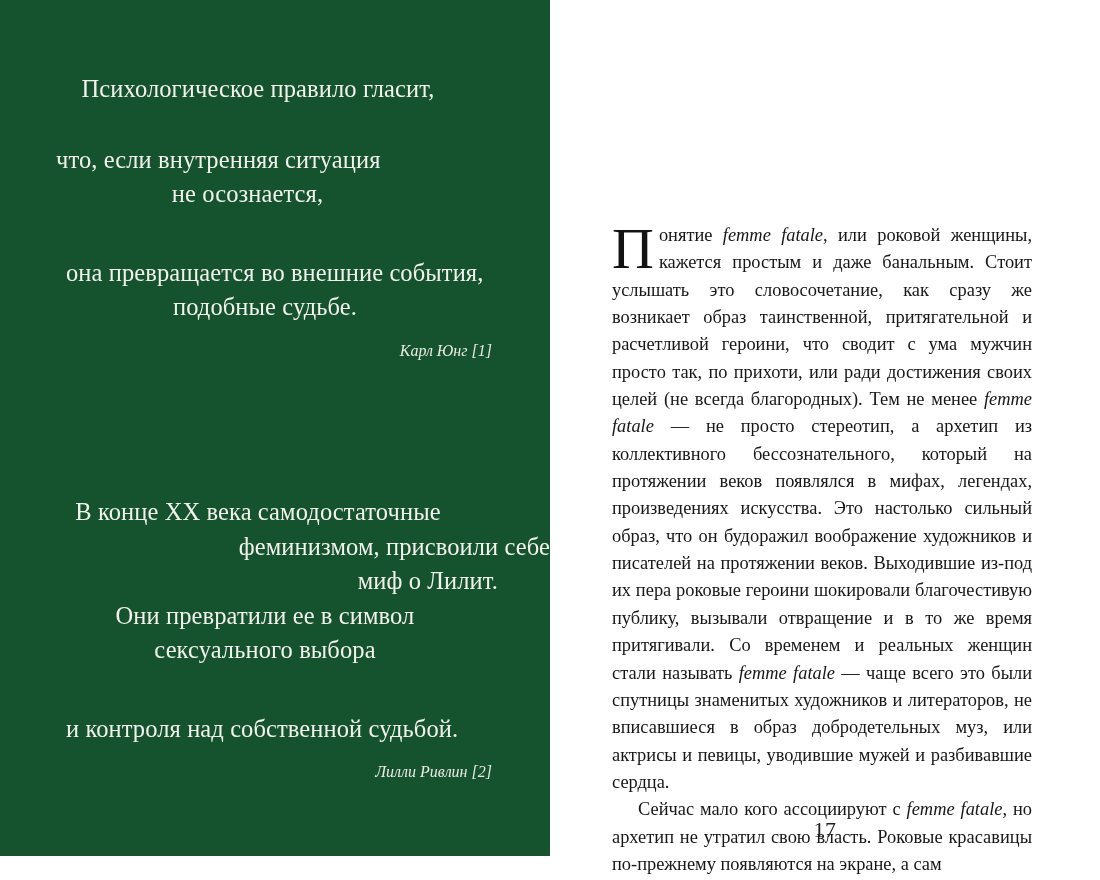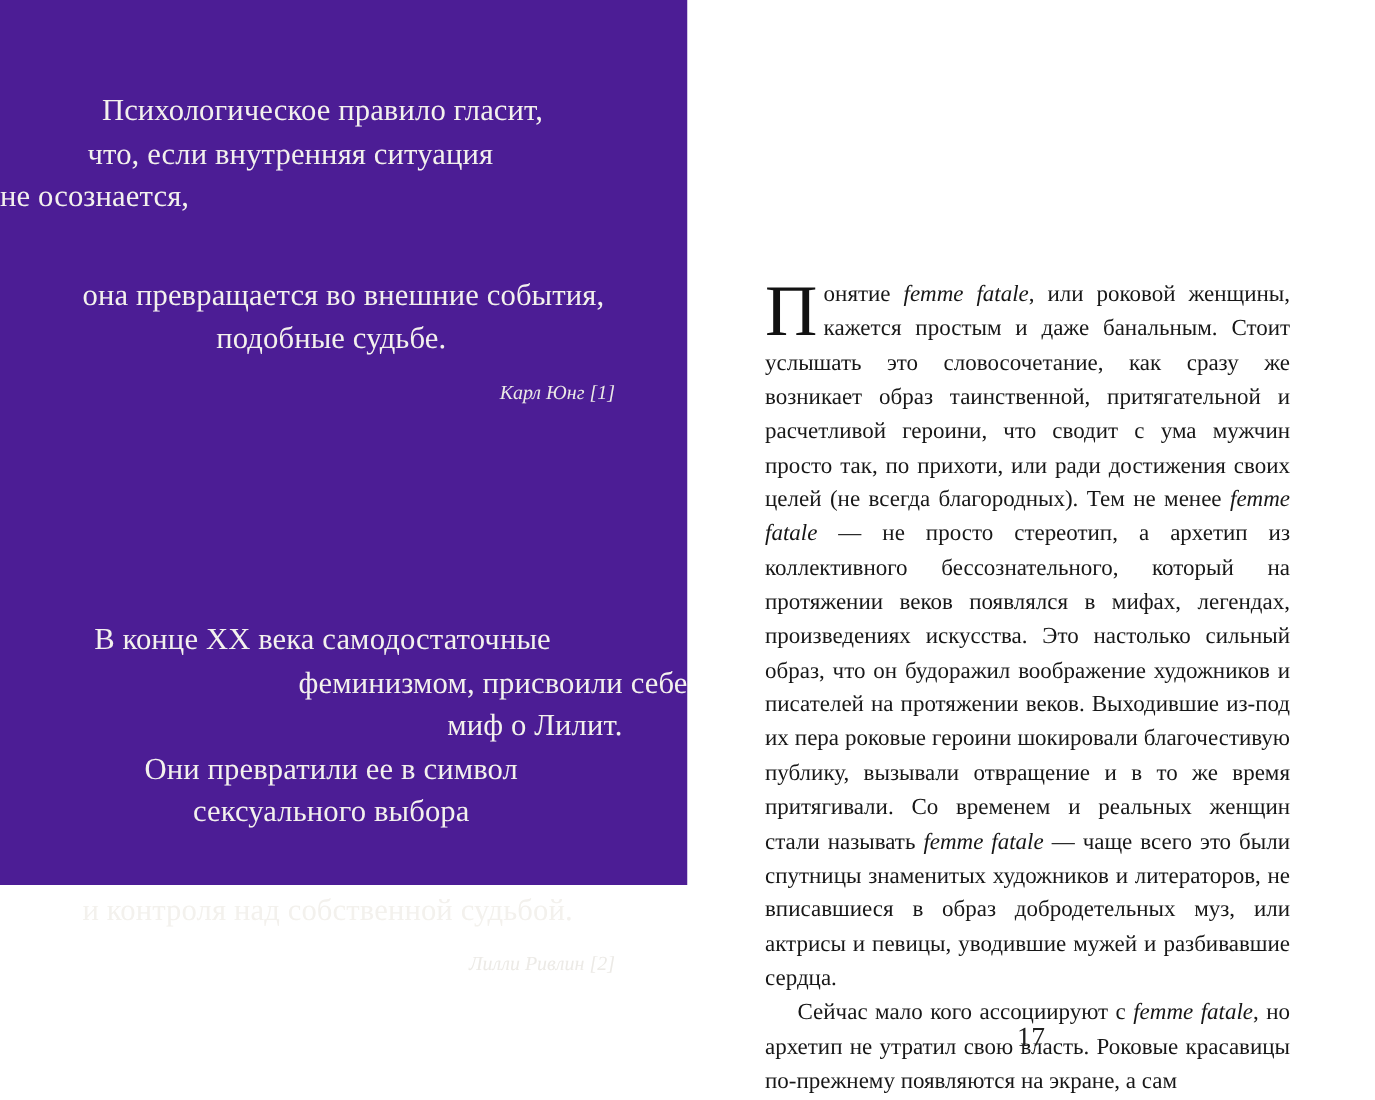--- a/index.html
+++ b/index.html
@@ -17,22 +17,22 @@
     position: relative;
     width: 1100px;
     height: 880px;
     display: flex;
   }
 
   
   .page-left {
     position: relative;
     width: 550px;
-    height: 708px;
-    background: #4c1d95;
+    height: 856px;
+    background: #14532d;
     flex: 0 0 550px;
   }
   .quote-block {
     position: absolute;
     left: 0;
     width: 550px;
     color: #f2f0ec;
   }
   .quote-block.first { top: 72px; }
   .quote-block.second { top: 495px; }
@@ -40,22 +40,22 @@
   .qline {
     font-size: 24.5px;
     line-height: 34.5px;
     letter-spacing: 0.1px;
     white-space: nowrap;
     color: #f3f1ed;
     font-weight: 400;
   }
   
   .ql-c   { text-align: center; padding-right: 34px; }
-  .ql-l   { text-align: left;  padding-left: 70px; }
-  .ql-r   { text-align: left; padding-right: 55px; }
+  .ql-l   { text-align: left;  padding-left: 56px; margin-top: 36px; }
+  .ql-r   { text-align: center; padding-right: 55px; }
   .ql-r2  { text-align: right; padding-right: 52px; }
   .ql-l2  { text-align: left;  padding-left: 66px; margin-top: 44px; }
   .ql-c2  { text-align: center; padding-right: 20px; }
   .ql-c3  { text-align: center; padding-right: 6px; }
   .ql-l3  { text-align: right;  }
 
   .attrib {
     font-style: italic;
     font-size: 16px;
     line-height: 26px;

